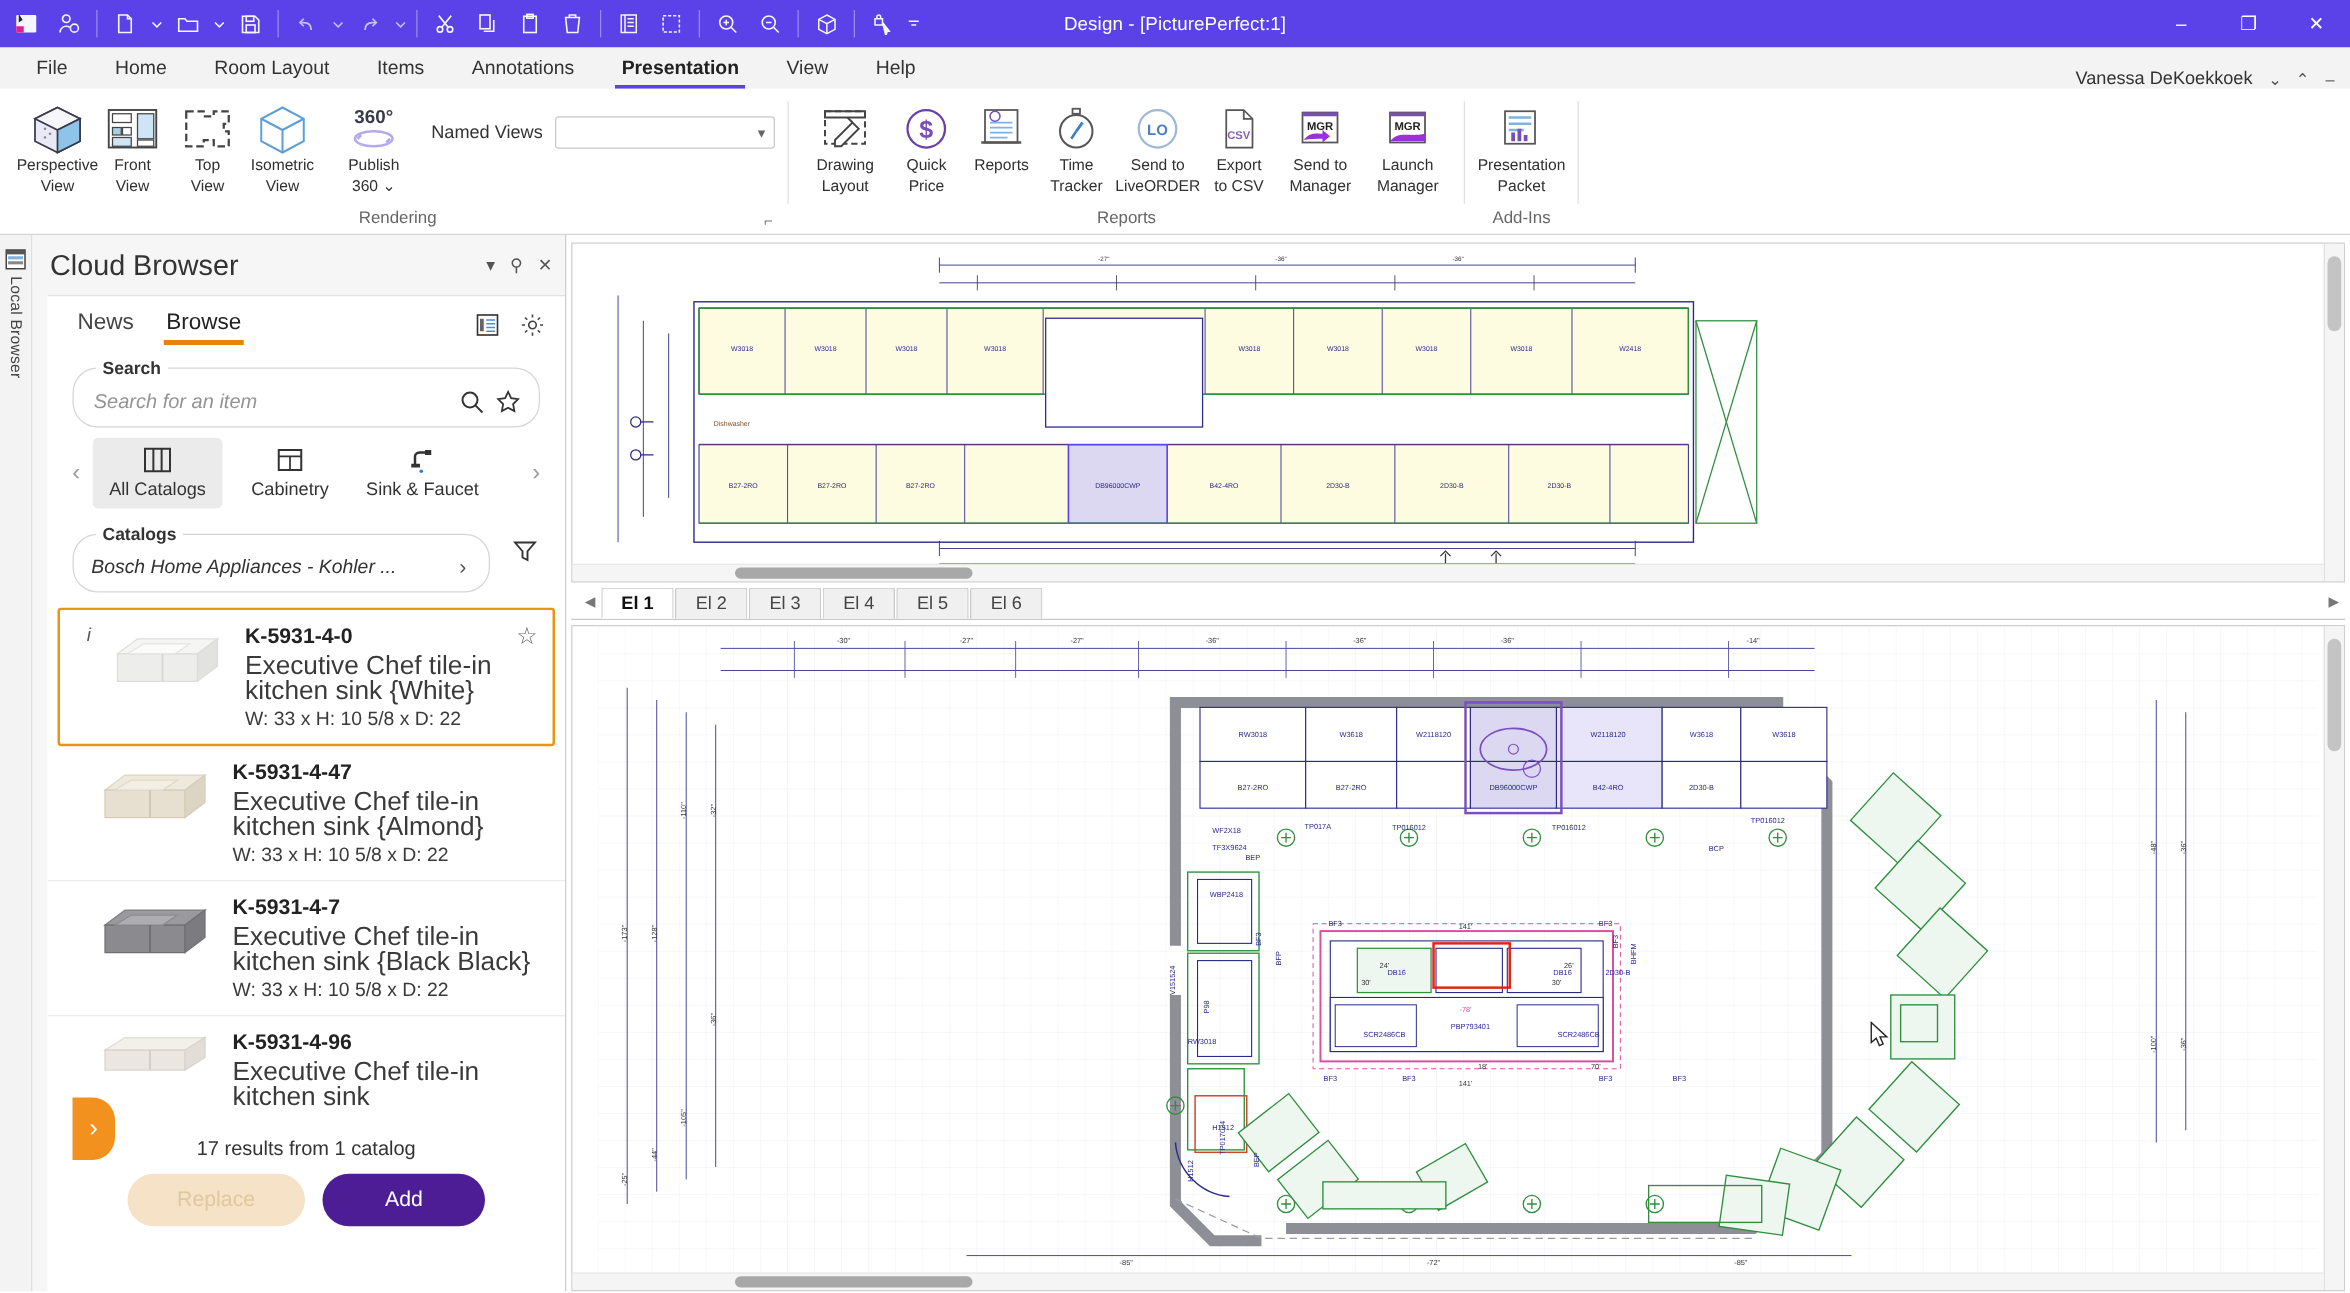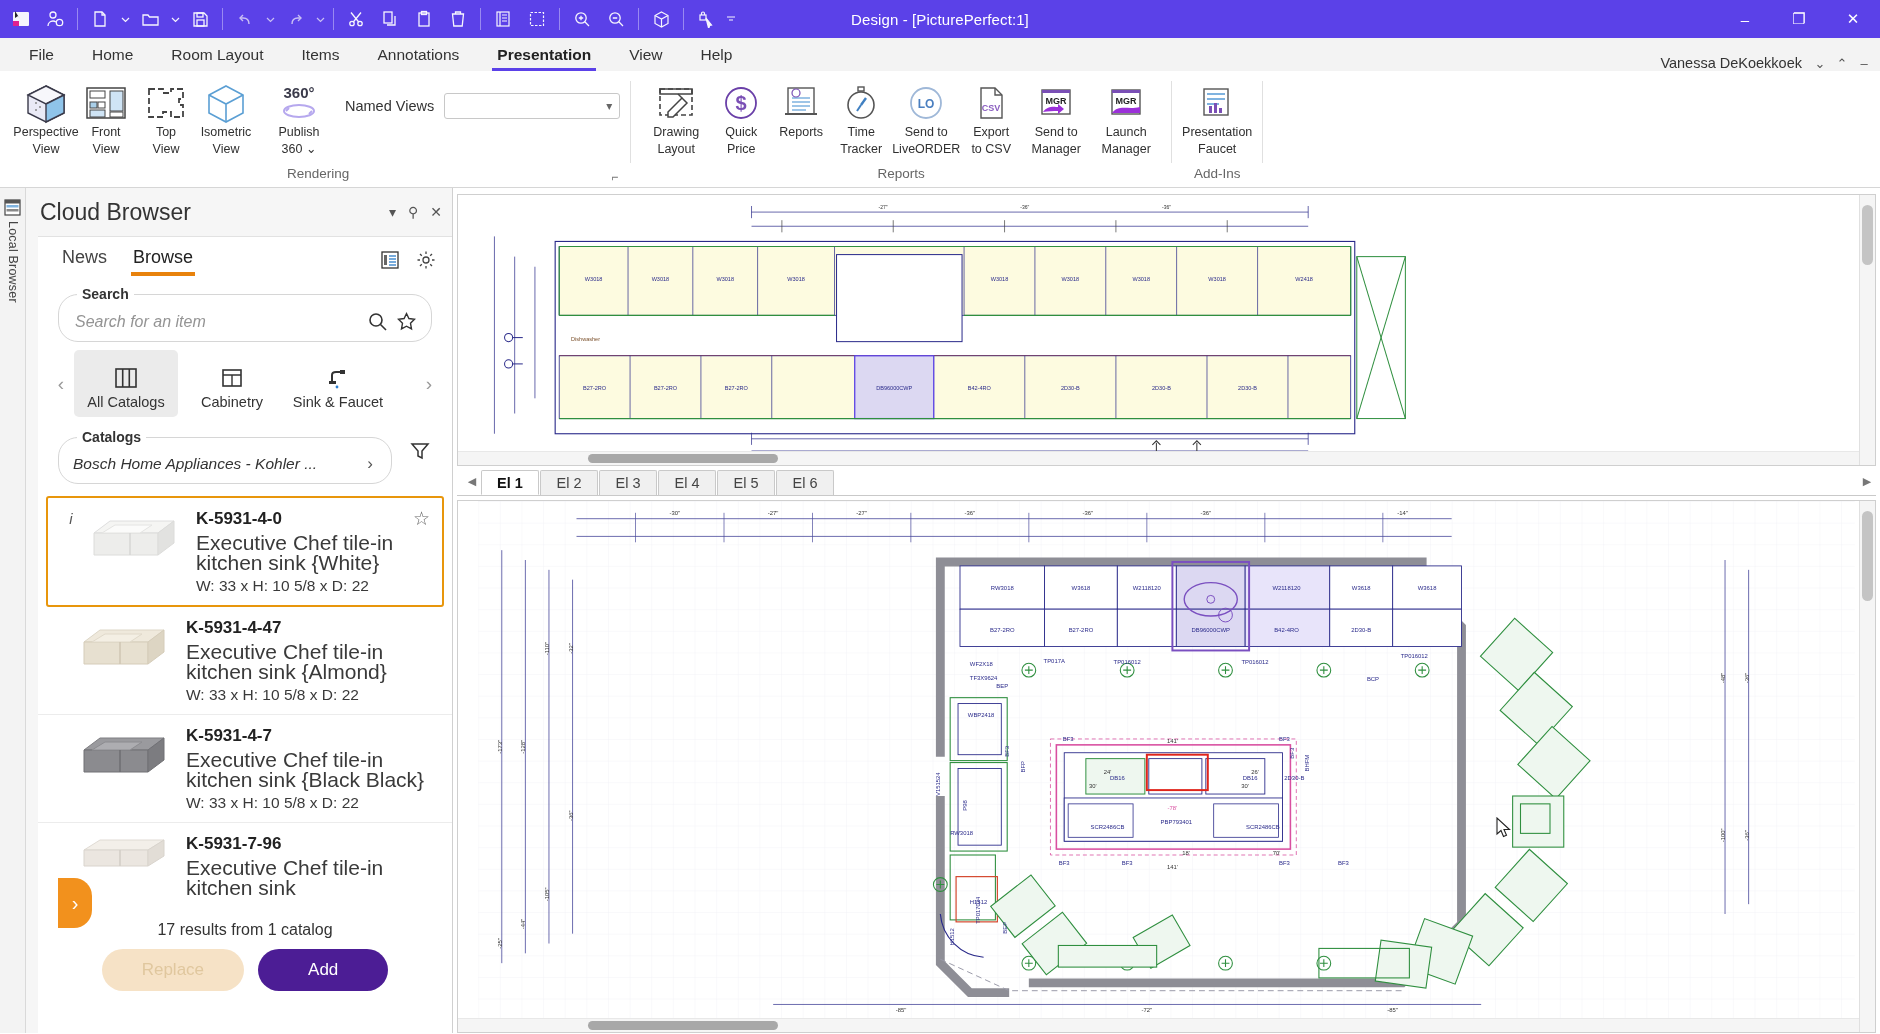--- a/index.html
+++ b/index.html
@@ -128,21 +128,21 @@
     flex:1; border:none; outline:none; font-size:16px; color:#777;
     font-style:italic; background:transparent; font-family:"Liberation Sans",sans-serif;
   }
   .search-input::placeholder{ color:#949494; font-style:italic; }
   .sicon{ margin-left:8px; cursor:pointer; color:#444; }
   .cat-strip{ display:flex; align-items:center; padding:8px 10px 0 10px; }
   .arrow-btn{ width:26px;height:36px;display:flex;align-items:center;justify-content:center;
               color:#9a9a9a; font-size:19px; cursor:pointer; }
   .cat-tiles{ display:flex; flex:1; justify-content:flex-start; gap:2px; overflow:hidden;}
   .cat-tile{
-    width:104px; padding:16px 2px 7px; display:flex; flex-direction:column;
+    width:104px; padding:6px 2px 7px; display:flex; flex-direction:column;
     align-items:center; gap:4px; border-radius:5px; cursor:pointer;
   }
   .cat-tile.active{ background:#ebebeb; }
   .cat-tile .lbl{ font-size:14.5px; color:#333; white-space:nowrap; }
   .catalogs-fs{ margin:12px 20px 0 20px; }
   .catalogs-row{ display:flex; align-items:center;justify-content:space-between; }
   .catalogs-val{ flex:1; font-size:15.5px; font-style:italic; color:#333; white-space:nowrap;
                  overflow:hidden; text-overflow:ellipsis;}
   .chev{ color:#555; font-size:17px; padding:0 4px; cursor:pointer;}
   .filter-ico{ margin-left:8px; cursor:pointer; }
@@ -587,21 +587,21 @@
               <rect x="8" y="5" width="24" height="26" fill="#fff" stroke="#555" stroke-width="1.4"></rect>
               <rect x="11" y="9" width="18" height="2" fill="#7fb3e0"></rect>
               <rect x="11" y="14" width="18" height="2" fill="#7fb3e0"></rect>
               <rect x="11" y="19" width="12" height="2" fill="#7fb3e0"></rect>
               <rect x="13" y="22" width="3" height="7" fill="#7a4fb5"></rect>
               <rect x="18" y="19" width="3" height="10" fill="#7a4fb5"></rect>
               <rect x="23" y="24" width="3" height="5" fill="#7a4fb5"></rect>
             </svg>
         </div>
         <div class="lbl">Presentation</div>
-        <div class="lbl">Faucet</div>
+        <div class="lbl">Packet</div>
       </div>
     </div>
     <div class="rgroup-label">Add-Ins</div>
   </div>
 
   <div class="rsep"></div>
 </div>
 
 <div class="main">
 
@@ -778,21 +778,21 @@
           <div class="res-i"></div>
           <div class="res-thumb" style="height:46px;">
             <svg width="92" height="44" viewBox="0 0 92 44">
               <path d="M6 16 L22 6 L86 6 L70 16 Z" fill="#f3efe9" stroke="#e0dbd4" stroke-width="1"></path>
               <path d="M6 16 L70 16 L70 32 L6 32 Z" fill="#ebe6e0" stroke="#d9d4cd" stroke-width="1"></path>
               <path d="M70 16 L86 6 L86 22 L70 32 Z" fill="#e2ddd6" stroke="#d9d4cd" stroke-width="1"></path>
               <path d="M42 16 L42 32" stroke="#d2cdc6" stroke-width="1.5"></path>
             </svg>
           </div>
           <div class="res-info">
-            <div class="res-sku">K-5931-7-96</div>
+            <div class="res-sku">K-5931-4-96</div>
             <div class="res-desc">Executive Chef tile-in kitchen sink</div>
           </div>
         </div>
 
         <div class="res-count">17 results from 1 catalog</div>
 
         <div class="panel-actions">
           <button class="btn-replace">Replace</button>
           <button class="btn-add">Add</button>
         </div>

